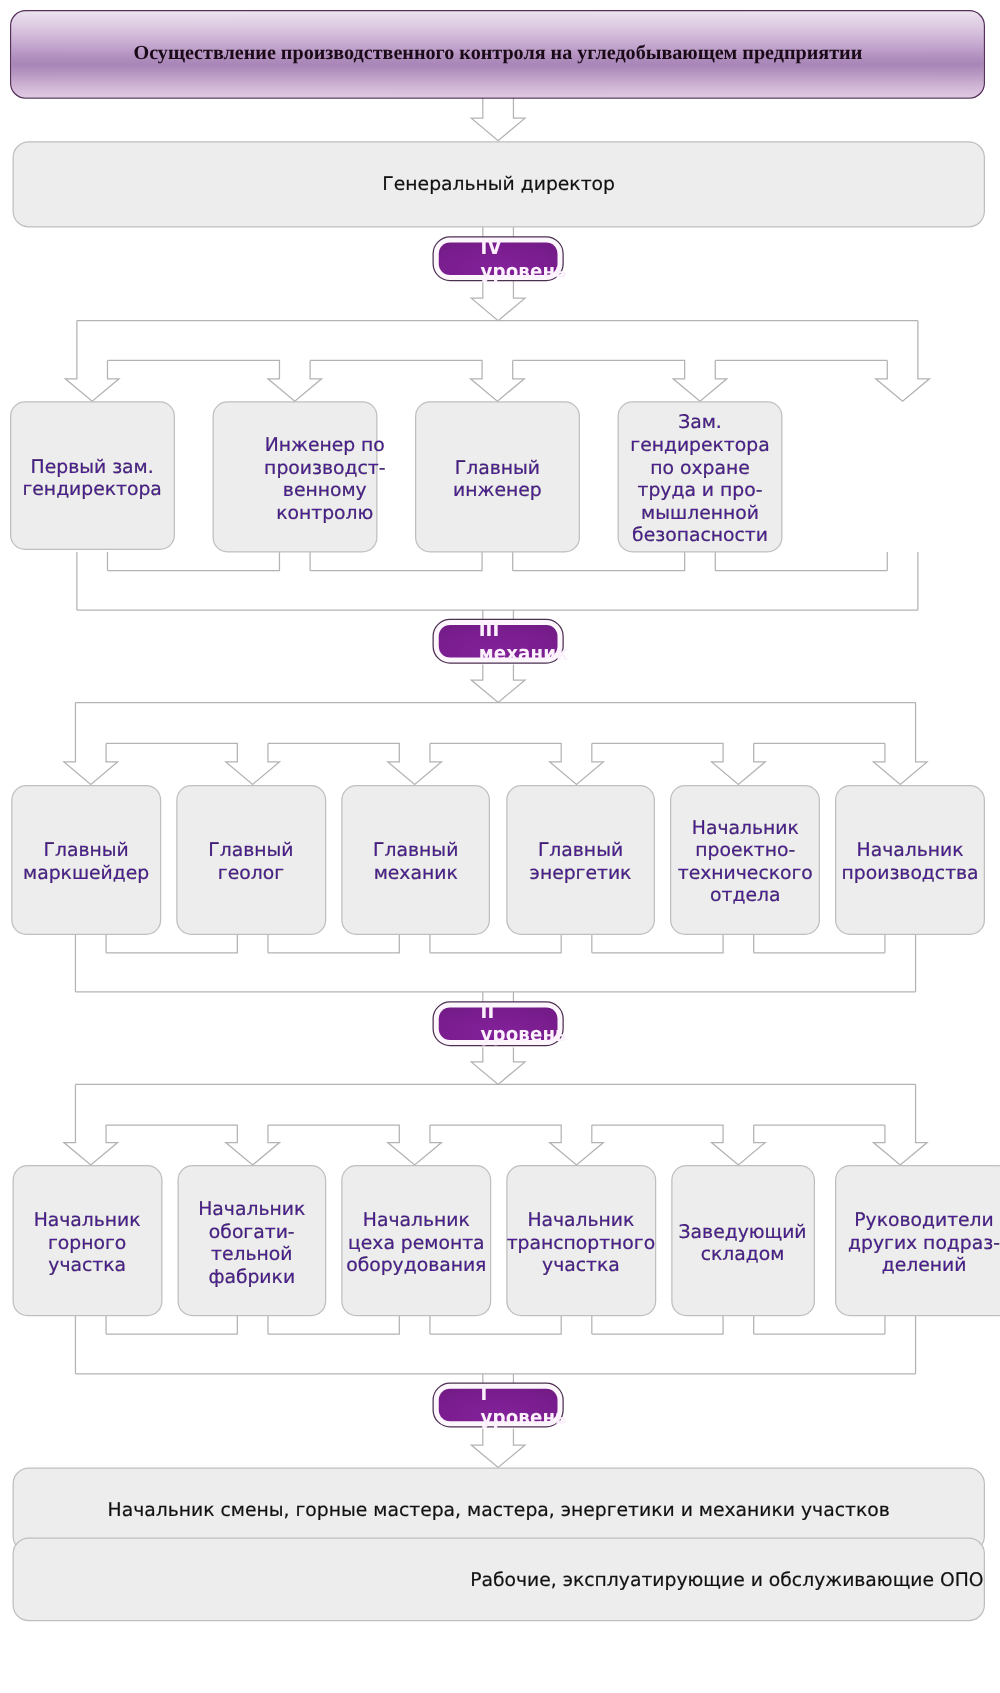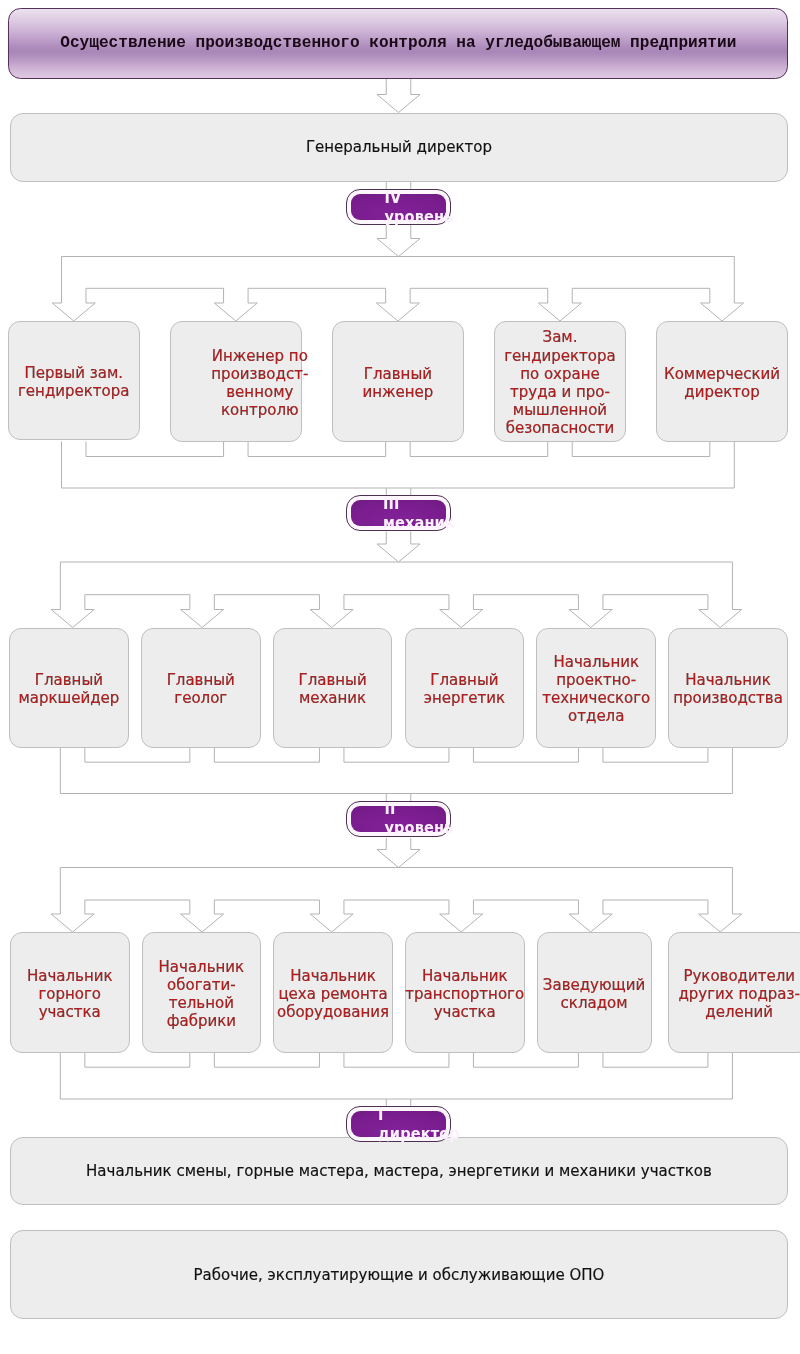--- a/index.html
+++ b/index.html
@@ -5,30 +5,30 @@
 <style>
  html,body{margin:0;padding:0;background:#fff;}
  body{width:800px;height:1354px;position:relative;overflow:hidden;
    font-family:"DejaVu Sans",sans-serif;-webkit-font-smoothing:antialiased;
    transform:translateZ(0);}
  #stage{position:absolute;inset:0;width:800px;height:1354px;}
  svg#conn{position:absolute;left:0;top:0;width:800px;height:1354px;}
  svg#conn path{fill:none;stroke:#b3b3b3;stroke-width:1;stroke-linejoin:miter;}
  .node{position:absolute;box-sizing:border-box;background:#ededed;border:1px solid #bfbfbf;
    border-radius:12px;display:flex;align-items:center;justify-content:center;text-align:center;}
- .node .lbl{font-size:15px;line-height:18.1px;color:#b91c1c;white-space:pre;transform:translateZ(0);
+ .node .lbl{font-size:15px;line-height:18.1px;color:#4c1d95;white-space:pre;transform:translateZ(0);
    padding-top:3px;-webkit-text-stroke:0.16px #111;}
  .wide{position:absolute;box-sizing:border-box;background:#ededed;border:1px solid #bfbfbf;
    border-radius:13px;display:flex;align-items:center;justify-content:center;text-align:center;}
  .wide .lbl{font-size:15px;color:#111;transform:translateZ(0);-webkit-text-stroke:0.16px #111;}
  #title{position:absolute;left:8.2px;top:8px;width:780.3px;height:70.8px;box-sizing:border-box;
    border:1.9px solid #55305a;border-radius:12.5px;
    background:linear-gradient(180deg,#ece3ef 0%,#e6d8ea 7%,#dbc8e1 19%,#cbb0d4 34%,#bb9bc7 46%,#ae8cbc 55%,#a886b7 62%,#b08fbd 68%,#bd9ec7 76%,#cdb1d3 85%,#d9c1dd 94%,#ddc8e1 100%);
    display:flex;align-items:center;justify-content:center;}
- #title span{font-family:Liberation Mono, monospace;font-size:16.1px;font-weight:bold;color:#1a0a17;transform:translateZ(0);}
+ #title span{font-family:Liberation Serif, serif;font-size:16.1px;font-weight:bold;color:#1a0a17;transform:translateZ(0);}
  .badge{position:absolute;left:346px;width:104.8px;height:36.2px;box-sizing:border-box;
    border:1.7px solid #4b3150;border-radius:14px;background:#fdf6fd;
    display:flex;align-items:center;justify-content:center;padding:3.9px 3.6px;}
  .badge .bt{display:flex;align-items:center;justify-content:center;width:100%;height:100%;
    box-sizing:border-box;border-radius:9px;
    background:radial-gradient(130% 170% at 48% 78%, #83219a 0%, #791d8e 40%, #641672 88%, #551363 100%);
    color:#fcf0fd;font-family:"DejaVu Sans Condensed","DejaVu Sans",sans-serif;
    font-size:16.2px;font-weight:bold;padding-bottom:1px;letter-spacing:0.1px;
    transform:translateZ(0);padding-left:41px;}
 </style>
@@ -140,24 +140,20 @@
 инженер</span>
     </div>
   <div class="node" style="left:493.94px;top:321px;width:132.08px;height:120.5px;">
       <span class="lbl">Зам.
 гендиректора
 по охране
 труда и про-
 мышленной
 безопасности</span>
     </div>
-  <div class="node" style="left:656.02px;top:321px;width:132.08px;height:120.5px;">
-      <span class="lbl">Коммерческий
-директор</span>
-    </div>
 
   <div class="node" style="left:9px;top:628px;width:119.83px;height:119.8px;">
       <span class="lbl">Главный
 маркшейдер</span>
     </div>
   <div class="node" style="left:140.83px;top:628px;width:119.84px;height:119.8px;">
       <span class="lbl">Главный
 геолог</span>
     </div>
   <div class="node" style="left:272.67px;top:628px;width:119.83px;height:119.8px;">
@@ -203,34 +199,34 @@
   <div class="node" style="left:536.57px;top:932px;width:115px;height:120.8px;">
       <span class="lbl">Заведующий
 складом</span>
     </div>
   <div class="node" style="left:668.23px;top:932px;width:142px;height:120.8px;justify-content:center;">
       <span class="lbl">Руководители
 других подраз-
 делений</span>
     </div>
 
-  <div class="wide" style="left:10px;top:1137px;width:777.9px;height:67.5px;align-items:center;">
+  <div class="wide" style="left:10px;top:1174px;width:777.9px;height:67.5px;align-items:center;">
     <span class="lbl">Начальник смены, горные мастера, мастера, энергетики и механики участков</span>
   </div>
 
-  <div class="wide" style="left:10px;top:1230px;width:777.9px;height:89px;">
+  <div class="wide" style="left:10px;top:1230px;width:777.9px;height:67px;justify-content:flex-end;">
     <span class="lbl">Рабочие, эксплуатирующие и обслуживающие ОПО</span>
   </div>
 
   <div class="badge" style="top:189.2px;">
       <span class="bt">IV уровень</span>
     </div>
   <div class="badge" style="top:495.2px;">
       <span class="bt">III механик</span>
     </div>
   <div class="badge" style="top:800.7px;">
       <span class="bt">II уровень</span>
     </div>
   <div class="badge" style="top:1106.2px;">
-      <span class="bt">I директор</span>
+      <span class="bt">I уровень</span>
     </div>
 
 </div>
 
 </body></html>

